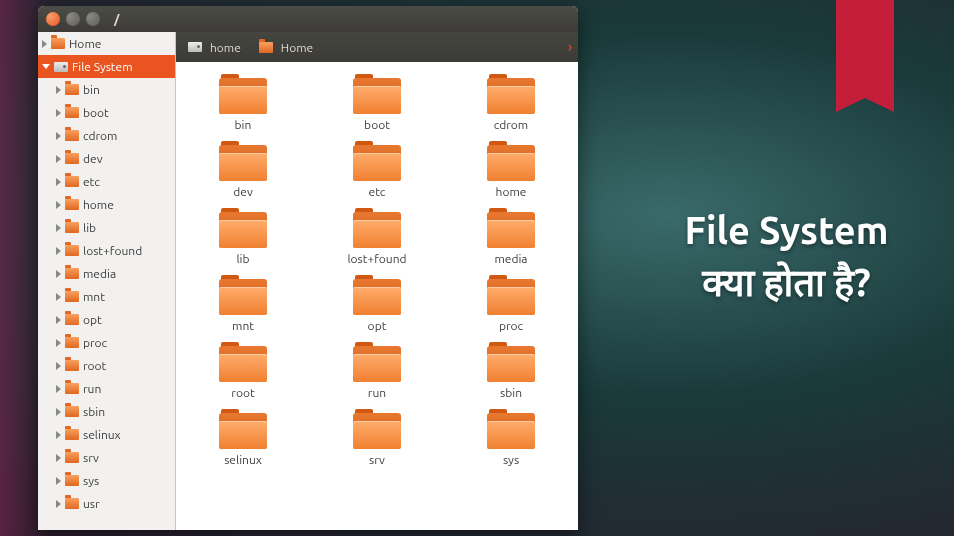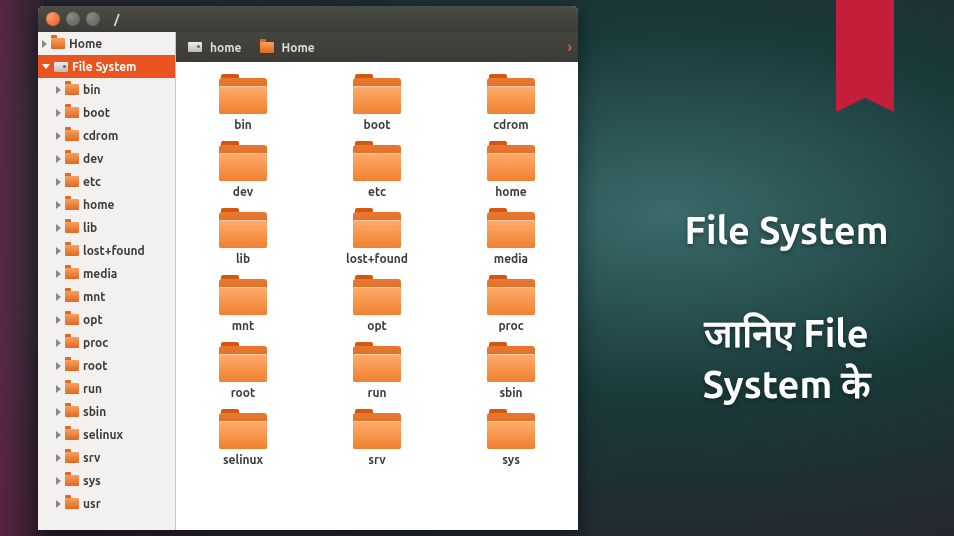--- a/index.html
+++ b/index.html
@@ -45,21 +45,20 @@
     margin-right: 6px;
     display: inline-block;
   }
   .tbtn.close { background: radial-gradient(circle at 30% 30%, #f89e6c, #e95420); }
   .tbtn.min, .tbtn.max { background: radial-gradient(circle at 30% 30%, #8a8983, #5c5b56); }
   .title-text { margin-left: 8px; }
   .body {
     flex: 1;
     display: flex;
     overflow: hidden;
-    font-weight: bold;
   }
   .sidebar {
     width: 138px;
     background: #f2f1f0;
     border-right: 1px solid #c6c6c6;
     font-size: 12px;
     color: #3c3c3c;
     overflow-y: auto;
   }
   .tree-item {
@@ -518,17 +517,17 @@
           </div>
         </div>
     </div>
   </div>
 </div>
 
 <div class="right-panel">
   <div class="ribbon"></div>
   <div class="headline">
     <span>File System</span><br>
+    <span>क्या होता है?</span><br>
     <br>
-    <span>जानिए File</span><br>
-    <span>System के</span><br>
+    <br>
   </div>
 </div>
 
 </body></html>

